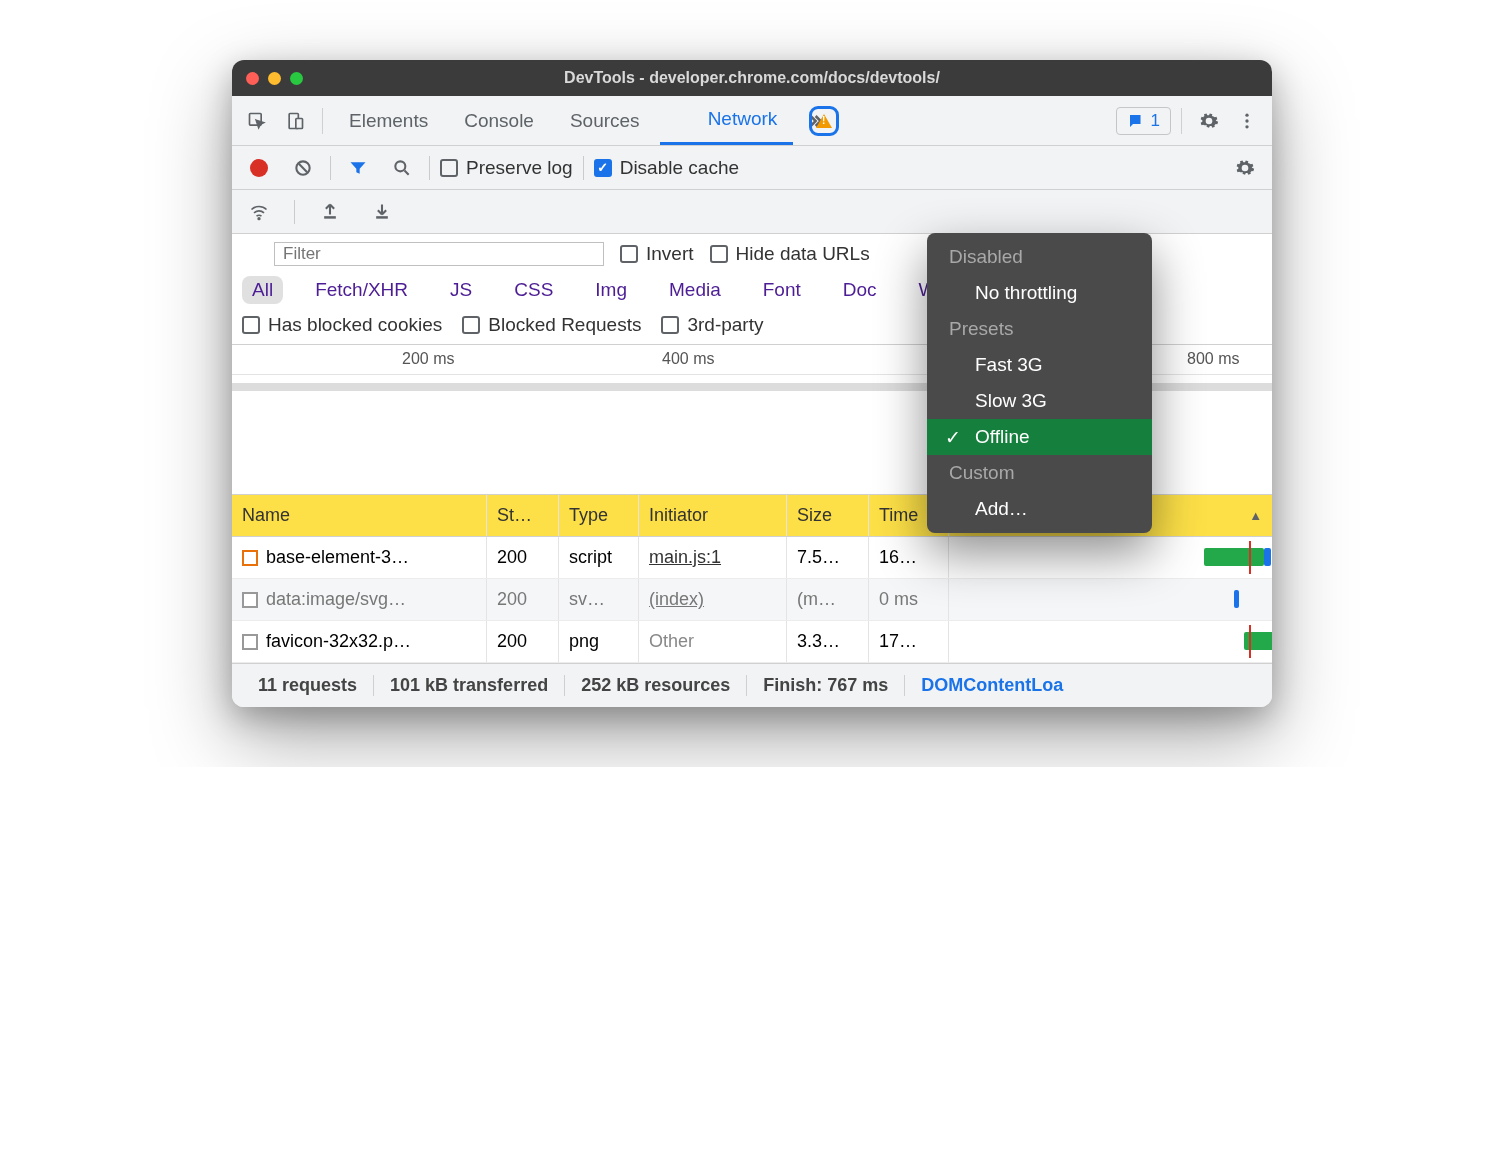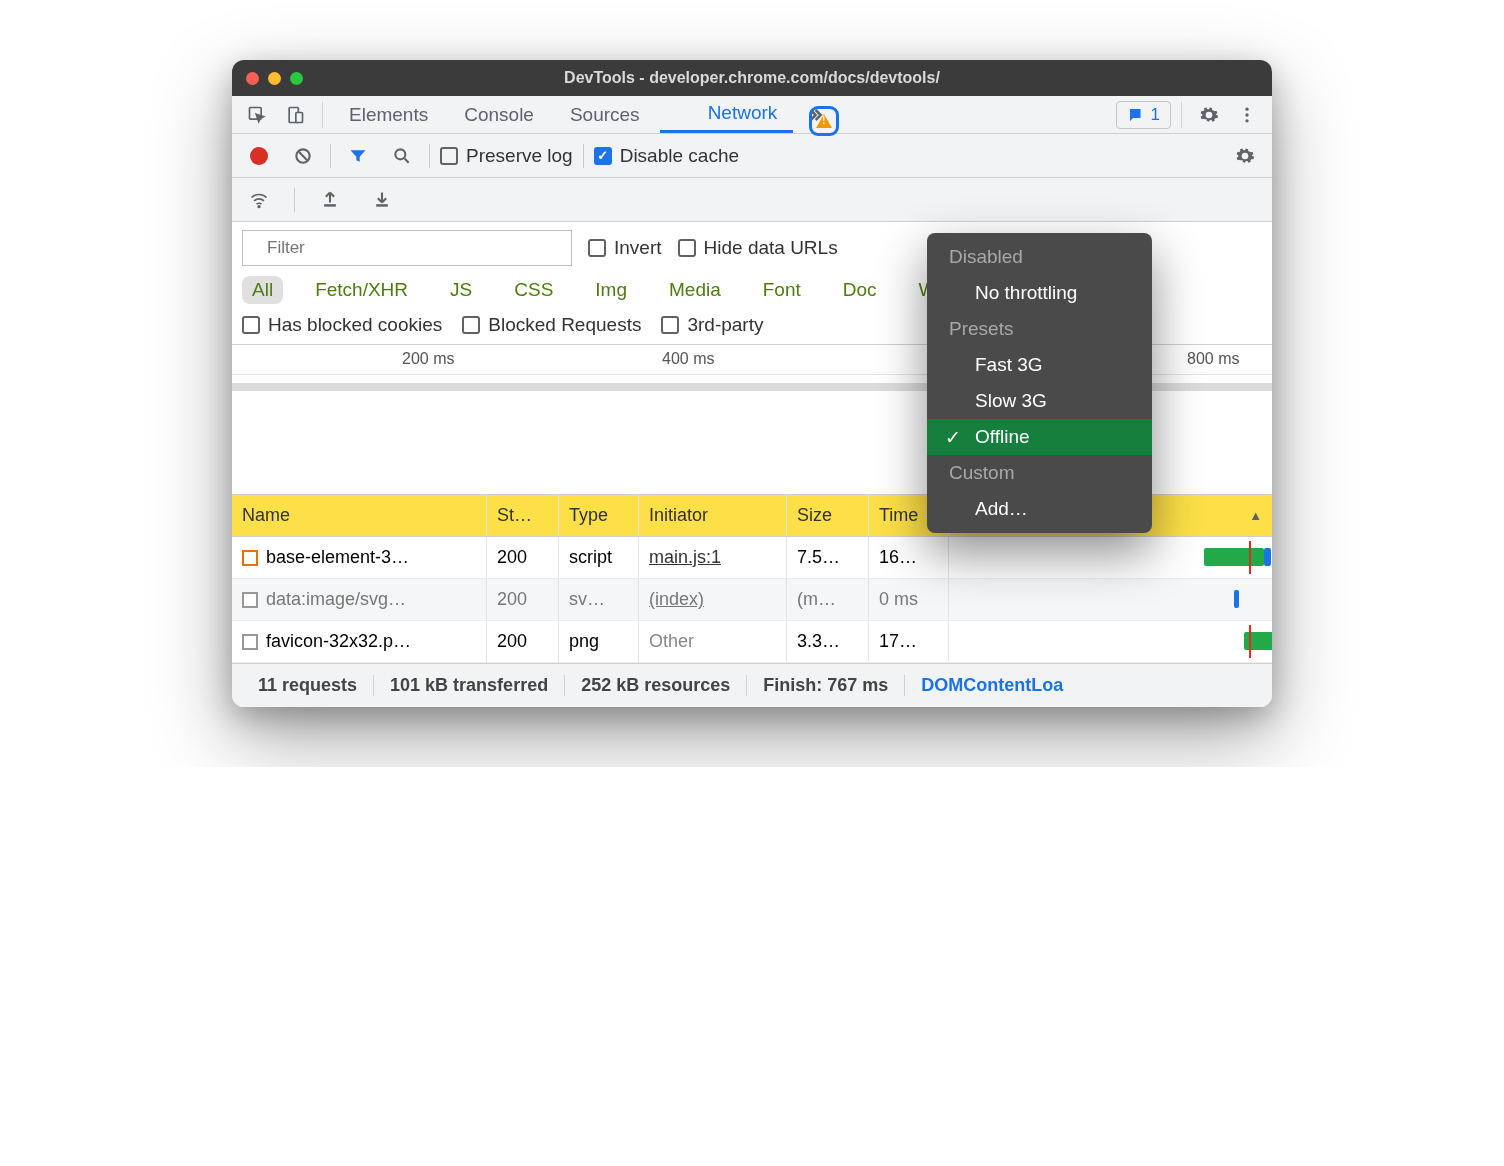--- a/index.html
+++ b/index.html
@@ -38,21 +38,21 @@
   left: 0; right: 0;
   text-align: center;
   color: #d9d9d9;
   font-size: 16px;
   font-weight: 600;
   pointer-events: none;
 }
 .tabbar {
   display: flex;
   align-items: center;
-  height: 38px;
+  height: 50px;
   border-bottom: 1px solid #d0d0d0;
   padding: 0 8px;
   background: #f1f3f4;
   gap: 4px;
 }
 .icon-btn {
   width: 34px; height: 34px;
   display: flex; align-items: center; justify-content: center;
   color: #5f6368;
   cursor: pointer;
@@ -117,27 +117,28 @@
   border-bottom: 1px solid #d0d0d0;
 }
 
 .filter-section {
   background: #fff;
   border-bottom: 1px solid #d0d0d0;
   padding: 8px 10px;
 }
 .filter-row1 { display: flex; align-items: center; gap: 16px; margin-bottom: 10px; }
 .filter-input {
-  width: 330px; height: 36px;
+  width: 330px; height: 24px;
   border: 1px solid #c0c0c0;
-  padding: 0 24px;
+  padding: 0 8px;
   font-size: 17px;
   color: #888;
-}
-.filter-row2 { display: flex; align-items: center; gap: 22px; flex-wrap: wrap; font-size: 19px; color: #4d7c0f; }
+  margin-left: 32px;
+}
+.filter-row2 { display: flex; align-items: center; gap: 22px; flex-wrap: wrap; font-size: 19px; color: #4c1d95; }
 .pill {
   padding: 3px 10px;
   border-radius: 8px;
   cursor: pointer;
 }
 .pill.active { background: #e0e0e0; }
 .filter-row3 { display: flex; align-items: center; gap: 20px; margin-top: 10px; }
 
 .timeline {
   height: 150px;

